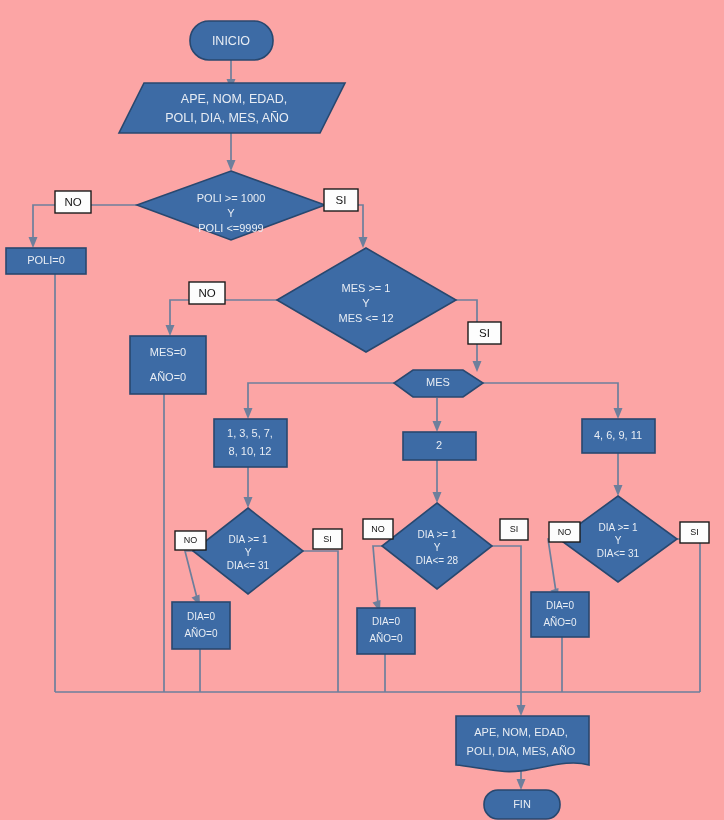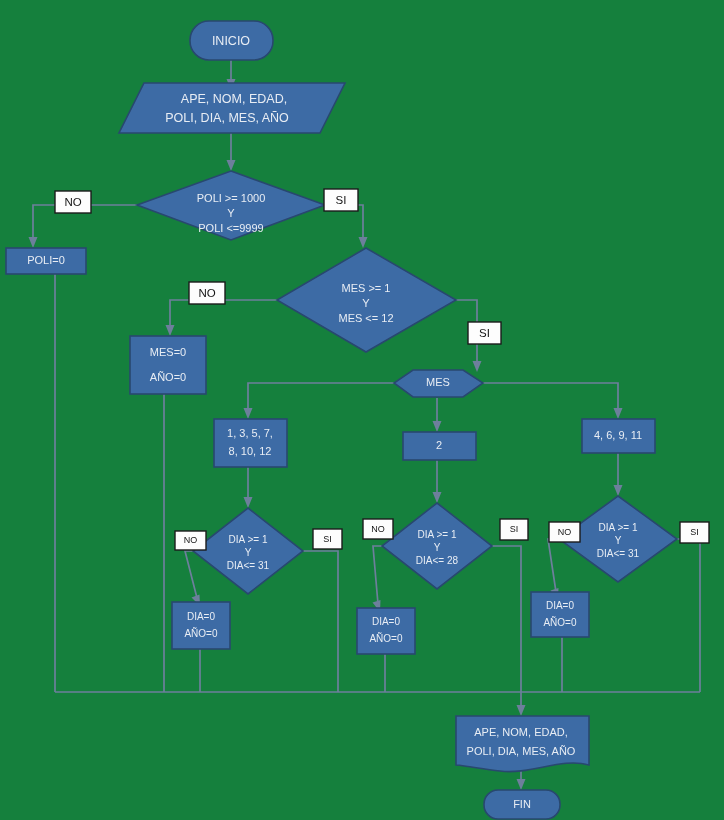--- a/index.html
+++ b/index.html
@@ -10,21 +10,21 @@
   body {
     width: 724px;
     height: 820px;
     font-family: "Liberation Sans", sans-serif;
     overflow: hidden;
   }
   #canvas {
     position: relative;
     width: 724px;
     height: 820px;
-    background: #15803d;
+    background: #fca5a5;
   }
   svg.flow {
     position: absolute;
     top: 0;
     left: 0;
     width: 724px;
     height: 820px;
   }
   .shape-fill {
     fill: #3d6ba5;

